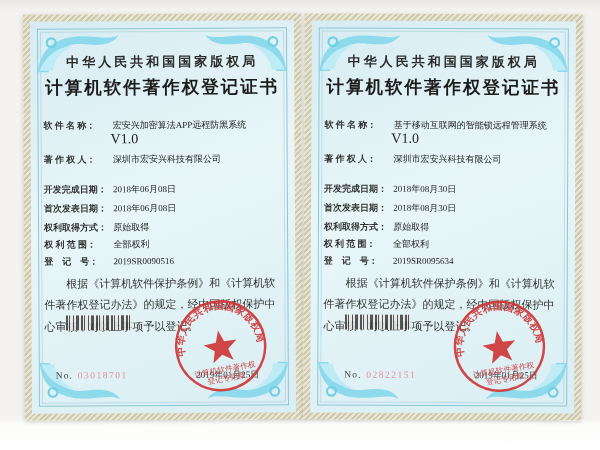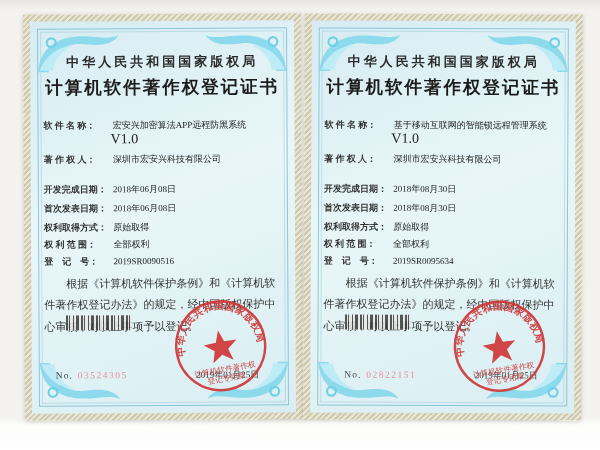--- a/index.html
+++ b/index.html
@@ -116,21 +116,21 @@
       <div class="row" style="top:234px">
         <span class="lab">登　记　号：</span>
         <span class="val">2019SR0090516</span>
       </div>
 
       <div class="statement">根据《计算机软件保护条例》和《计算机软件著作权登记办法》的规定，经中国版权保护中心审核，对以上事项予以登记。</div>
 
       <div class="barcode"></div>
 
       <div class="serial">
-        <span>No.</span><span class="num">03524305</span>
+        <span>No.</span><span class="num">03018701</span>
       </div>
 
       <div class="seal-date">2019年01月25日</div>
 
       <svg class="seal" viewBox="0 0 92 92">
         <circle cx="46" cy="46" r="43.5" fill="none" stroke="#cf3838" stroke-width="2.4"></circle>
         <path id="seal-arc-0" d="M12,58 A36,36 0 1 1 80,58" fill="none"></path>
         <text font-size="9.5" fill="#cf3838" letter-spacing="0.5" style="font-weight:bold">
           <textPath href="#seal-arc-0" startOffset="50%" text-anchor="middle">中华人民共和国国家版权局</textPath>
         </text>

